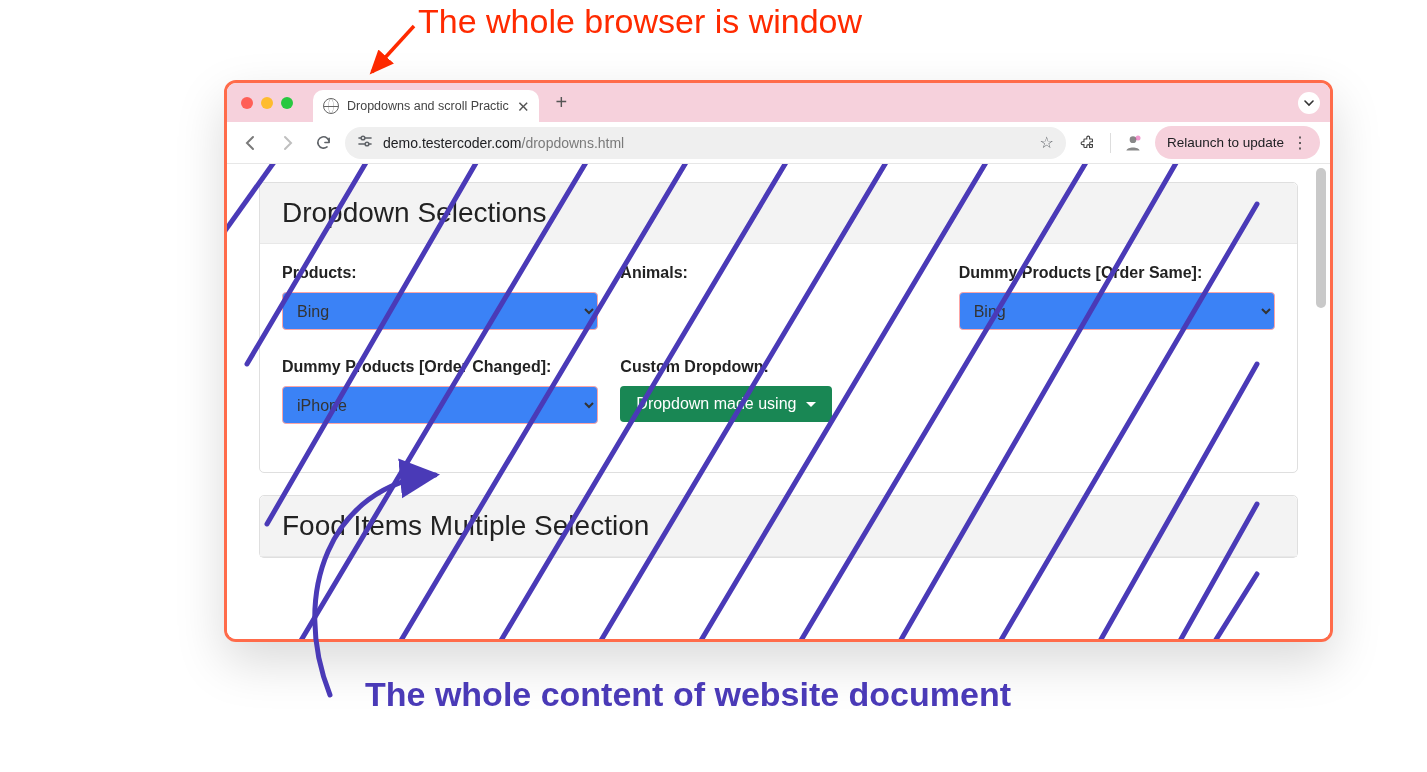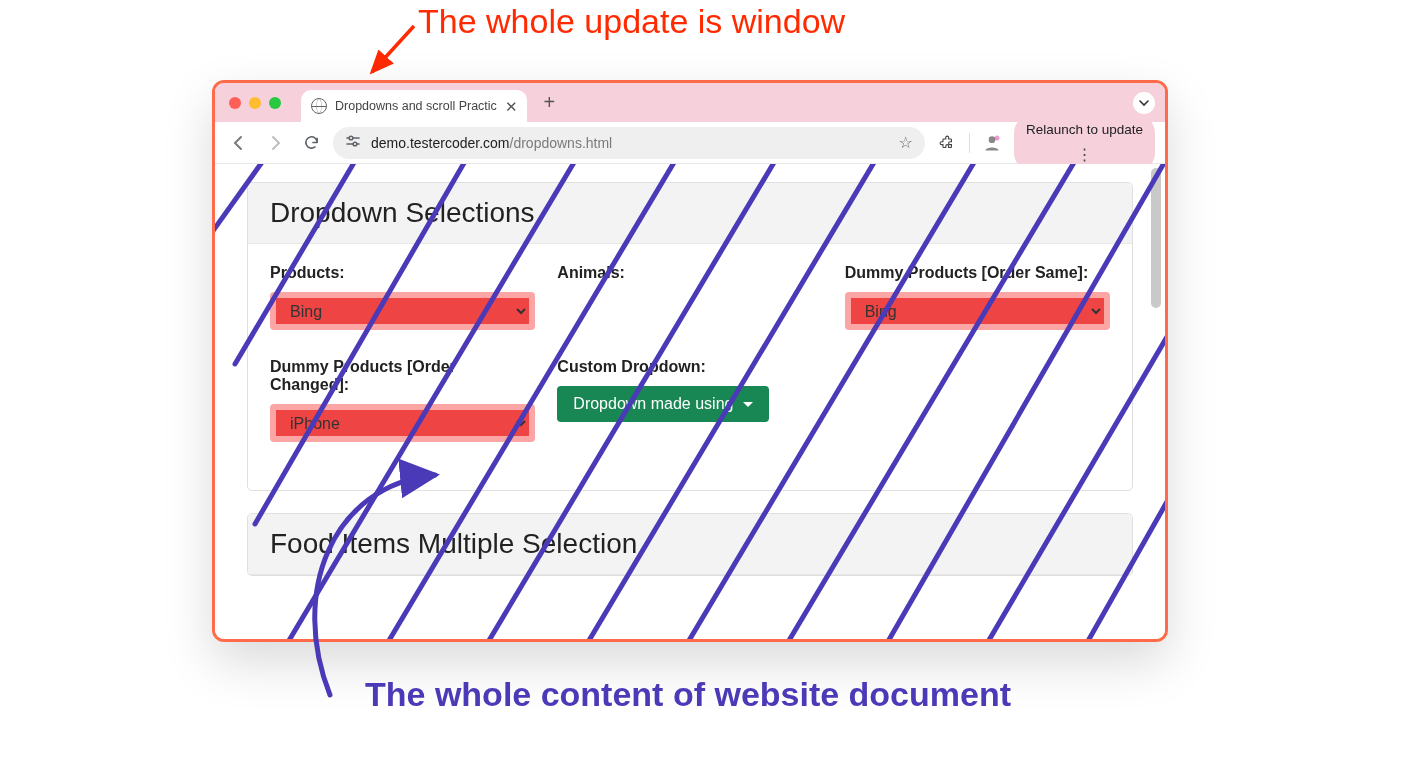--- a/index.html
+++ b/index.html
@@ -39,22 +39,22 @@
     position: absolute;
     top: 445px;
     left: 290px;
     pointer-events: none;
   }
 
   
   .browser-window {
     position: absolute;
     top: 80px;
-    left: 212px;
-    width: 956px;
+    left: 224px;
+    width: 1109px;
     height: 562px;
     border: 3px solid #ff6b4a;
     border-radius: 12px;
     background: #fff;
     box-shadow: 0 20px 50px rgba(0,0,0,0.15);
     overflow: hidden;
   }
 
   
   .titlebar {
@@ -127,21 +127,20 @@
   .addr-star { margin-left:auto; font-size:16px; color:#5f6368; cursor:pointer; }
   .ext-icon {
     width:28px; height:28px; display:flex; align-items:center; justify-content:center;
     font-size:17px; color:#444; cursor:pointer;
   }
   .divider { width:1px; height:20px; background:#ddd; }
   .relaunch-pill {
     background:#f6d1dc; color:#202124; font-size:13.5px;
     padding:7px 12px; border-radius:18px; display:flex; align-items:center; gap:8px;
     cursor:pointer;
-    flex-direction:column;
   }
   .relaunch-pill .menu-dots { font-size:16px; color:#444; }
 
   
   .viewport {
     position:relative; height: calc(100% - 81px); background:#fff; overflow:hidden;
   }
   .scrollbar-track {
     position:absolute; right:2px; top:2px; width:12px; height:calc(100% - 4px);
     background:transparent;
@@ -164,22 +163,22 @@
   }
   .card-body { padding: 20px 22px 48px; }
 
   .form-grid {
     display:grid; grid-template-columns: repeat(3, 1fr); gap: 28px 22px;
   }
   .form-group label {
     display:block; font-weight:700; font-size:16px; color:#222; margin-bottom:10px;
   }
   select.form-select {
-    width:100%; height:38px; border:6px solid #fca5a5; border-radius:4px;
-    background:#ef4444; padding:0 10px; font-size:16px; color:#333;
+    width:100%; height:38px; border:1px solid #fca5a5; border-radius:4px;
+    background:#3b82f6; padding:0 10px; font-size:16px; color:#333;
     appearance:auto;
   }
   .btn-green {
     background:#198754; color:#fff; border:none; border-radius:4px;
     padding:9px 16px; font-size:16px; display:inline-flex; align-items:center; gap:10px;
     cursor:pointer;
   }
   .btn-green .caret {
     display:inline-block; width:0; height:0;
     border-left:5px solid transparent; border-right:5px solid transparent;
@@ -187,21 +186,21 @@
   }
 
   
   .hatching {
     position:absolute; inset:0; pointer-events:none;
   }
 </style>
 </head>
 <body>
 
-<div class="annotation-top">The whole update is window</div>
+<div class="annotation-top">The whole browser is window</div>
 
 <svg class="annotation-arrow-top" width="60" height="60">
   <defs>
     <marker id="arr-red" markerWidth="8" markerHeight="8" refX="6" refY="3" orient="auto">
       <path d="M0,0 L7,3 L0,6 Z" fill="#ff2a00"></path>
     </marker>
   </defs>
   <path d="M48,4 L6,50" stroke="#ff2a00" stroke-width="3.5" fill="none" marker-end="url(#arr-red)"></path>
 </svg>
 

